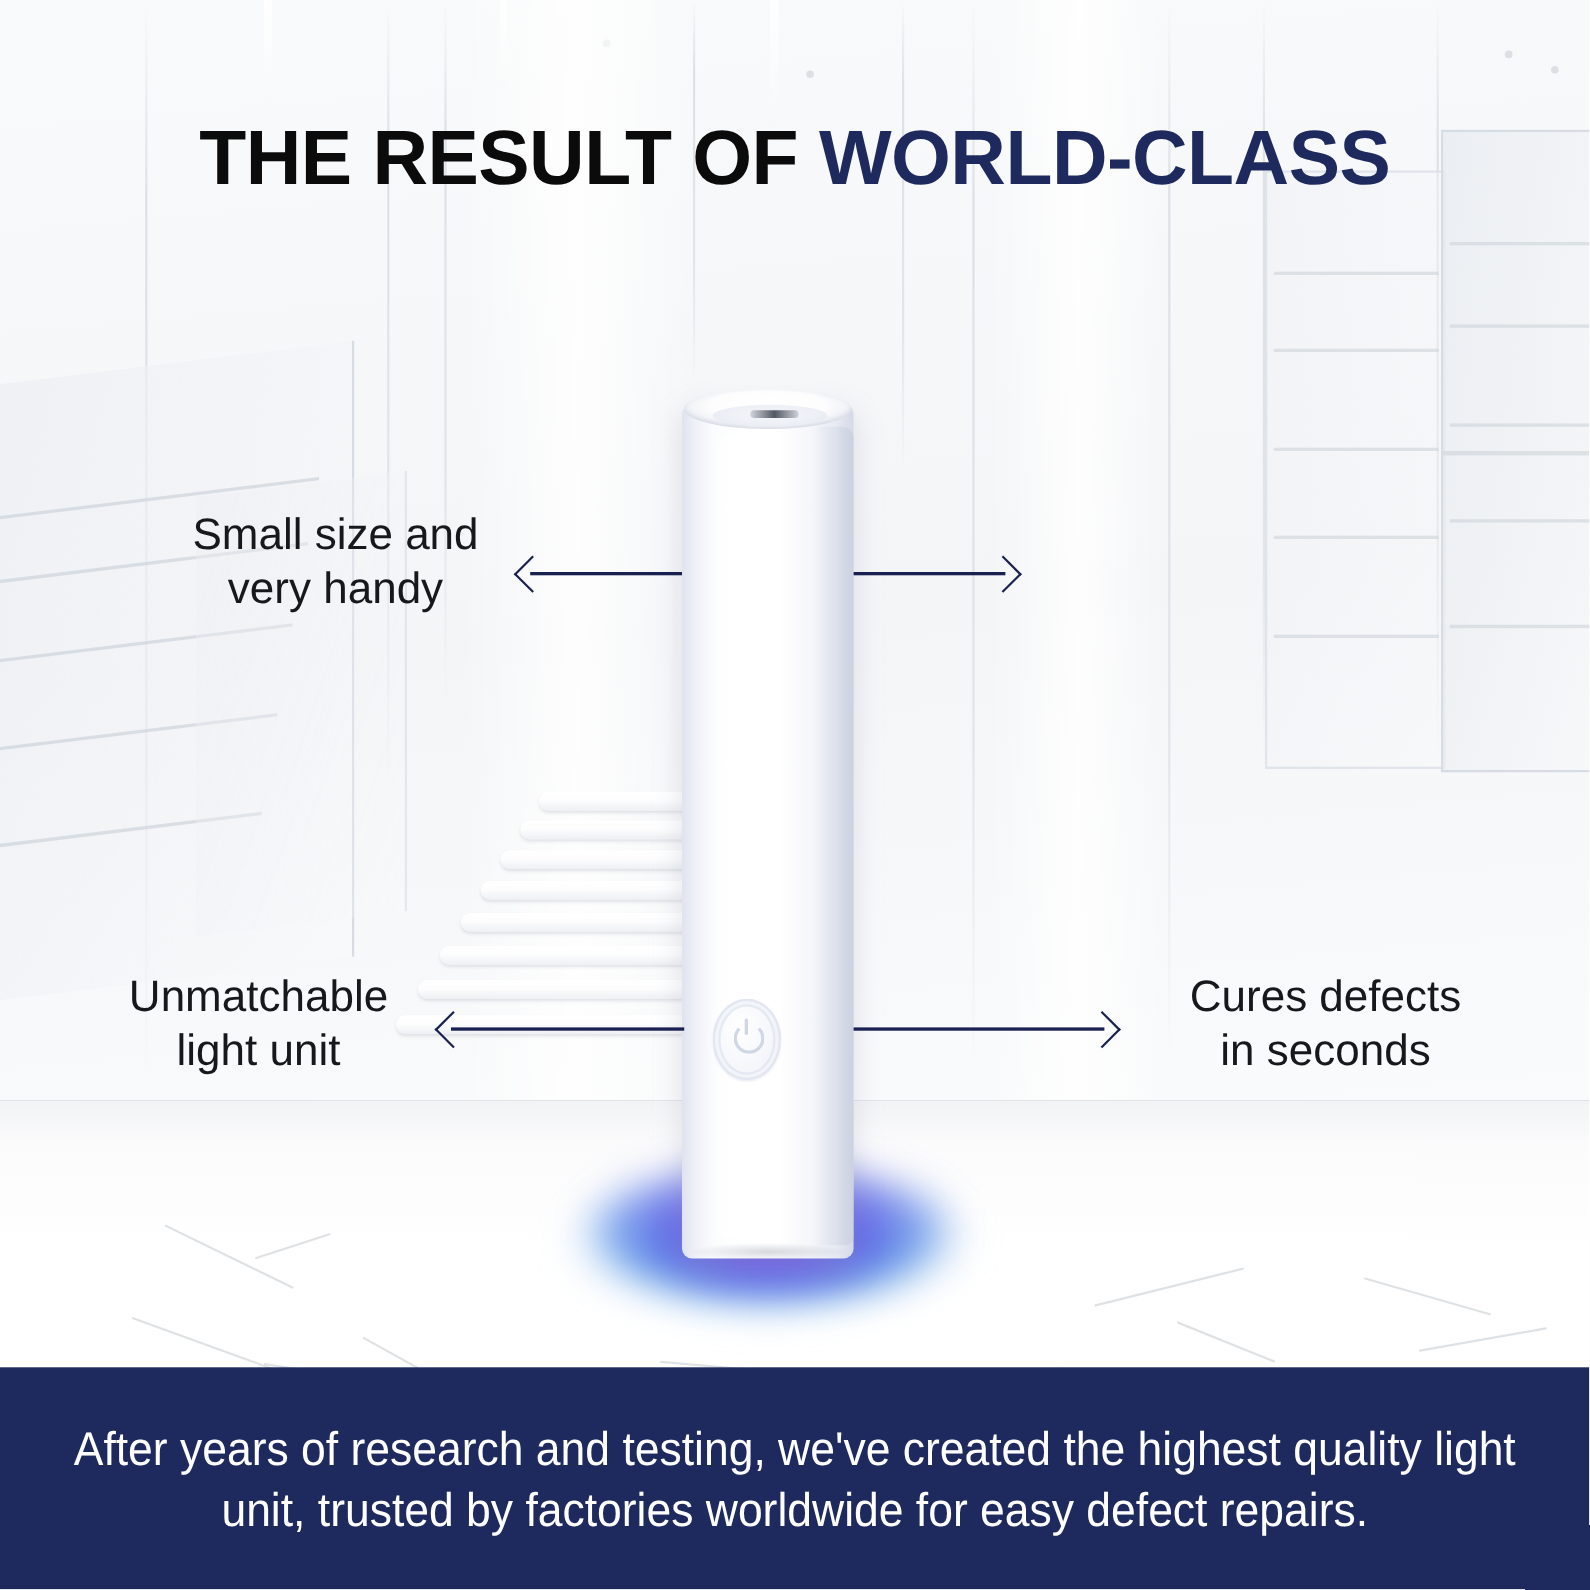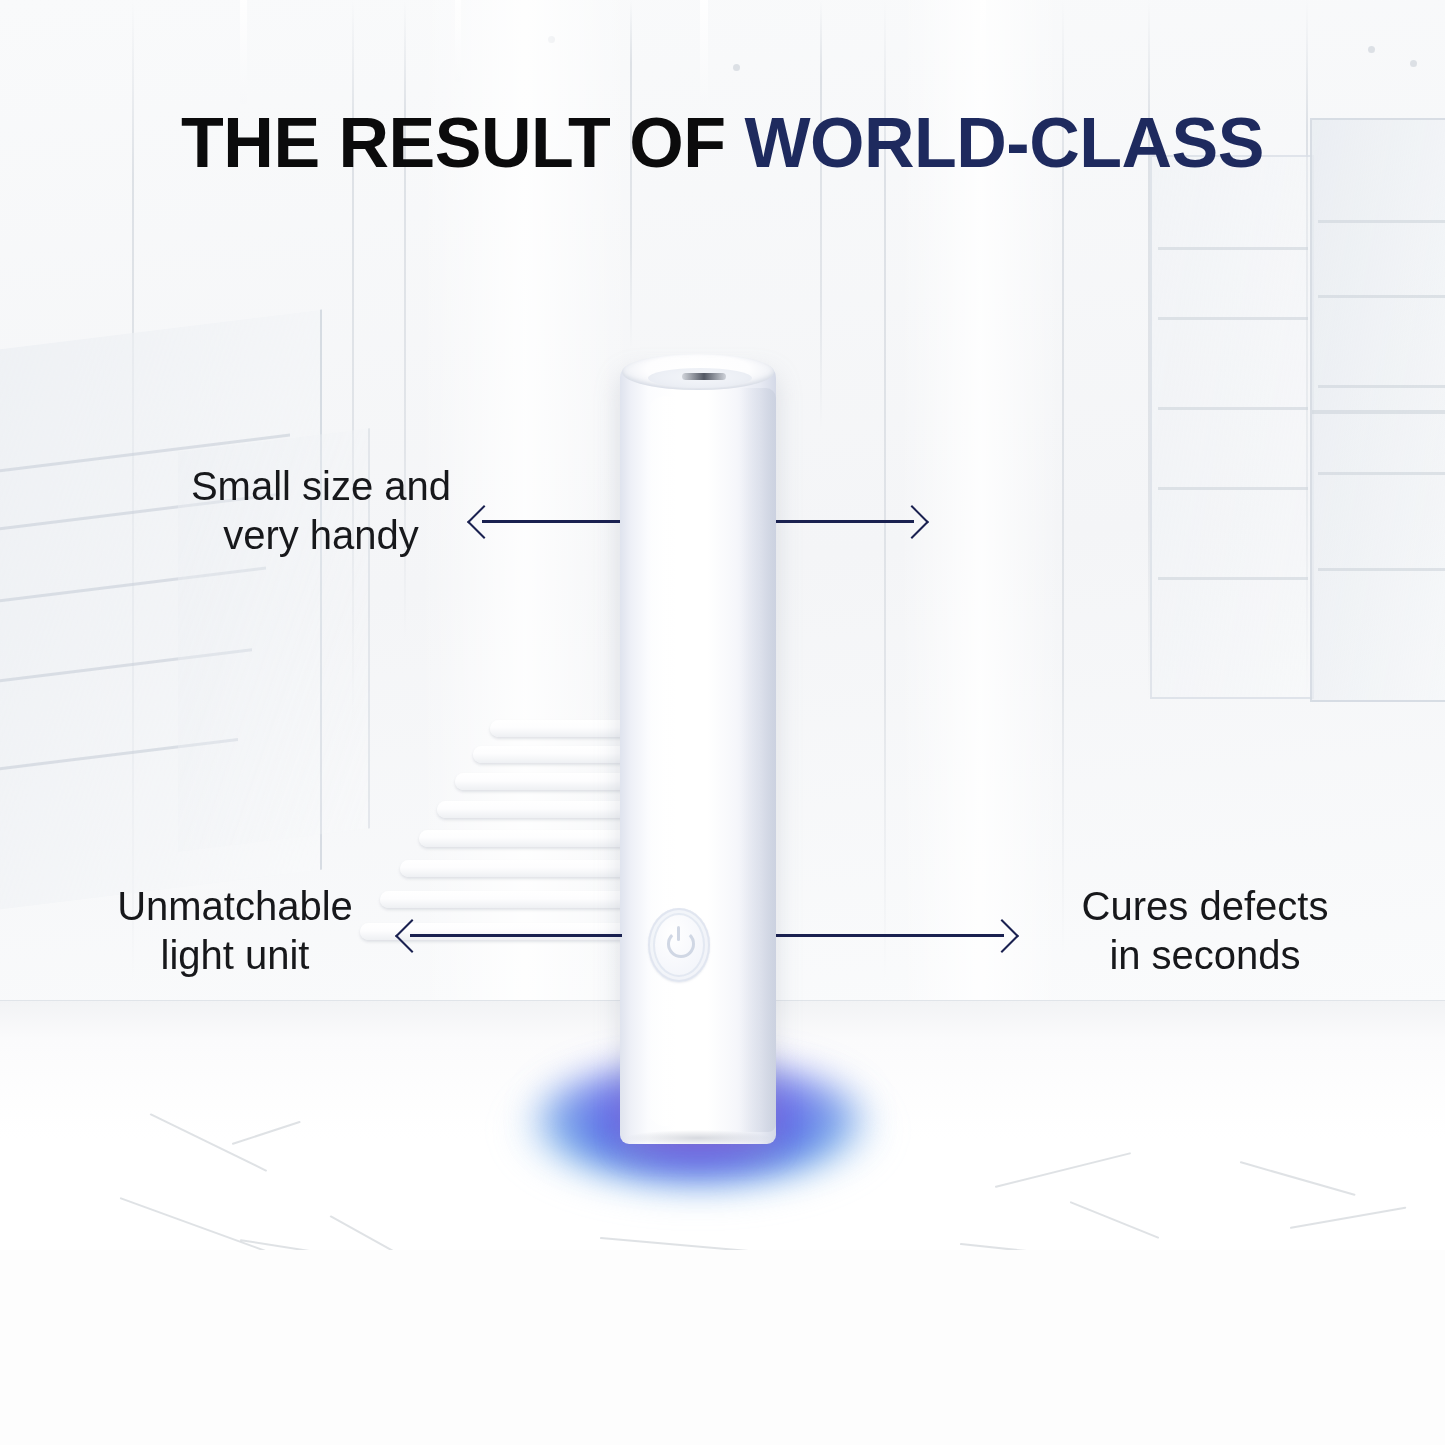--- a/index.html
+++ b/index.html
@@ -213,21 +213,21 @@
     </div>
     <div class="btn">
       <div class="btn-ico">
         <div class="ring"></div>
           <div class="bar"></div>
       </div>
     </div>
     <div class="base-shadow"></div>
   </div>
 
-  <div class="lbl" style="left:96px;top:462px;width:450px;white-space:pre-line;">Small size and
+  <div class="lbl" style="left:80px;top:462px;width:450px;white-space:pre-line;">Small size and
 very handy</div>
 
 
   <div class="lbl" style="left:1020px;top:882px;width:370px;white-space:pre-line;">Cures defects
 in seconds</div>
 
   <div class="lbl" style="left:55px;top:882px;width:360px;white-space:pre-line;">Unmatchable
 light unit</div>
 
   <div class="arrow left" style="left:472px;top:504px;width:148px;">
@@ -243,14 +243,17 @@
   <div class="arrow left" style="left:400px;top:918px;width:222px;">
     <div class="head"></div>
     <div class="shaft" style="left:10px;right:0;"></div>
   </div>
 
   <div class="arrow right" style="left:776px;top:918px;width:238px;">
     <div class="shaft" style="left:0;right:10px;"></div>
     <div class="head"></div>
   </div>
 
+  <div class="banner">
+    <p>After years of research and testing, we've created the highest quality light unit, trusted by factories worldwide for easy defect repairs.</p>
+  </div>
 
 </div>
 
 </body></html>

